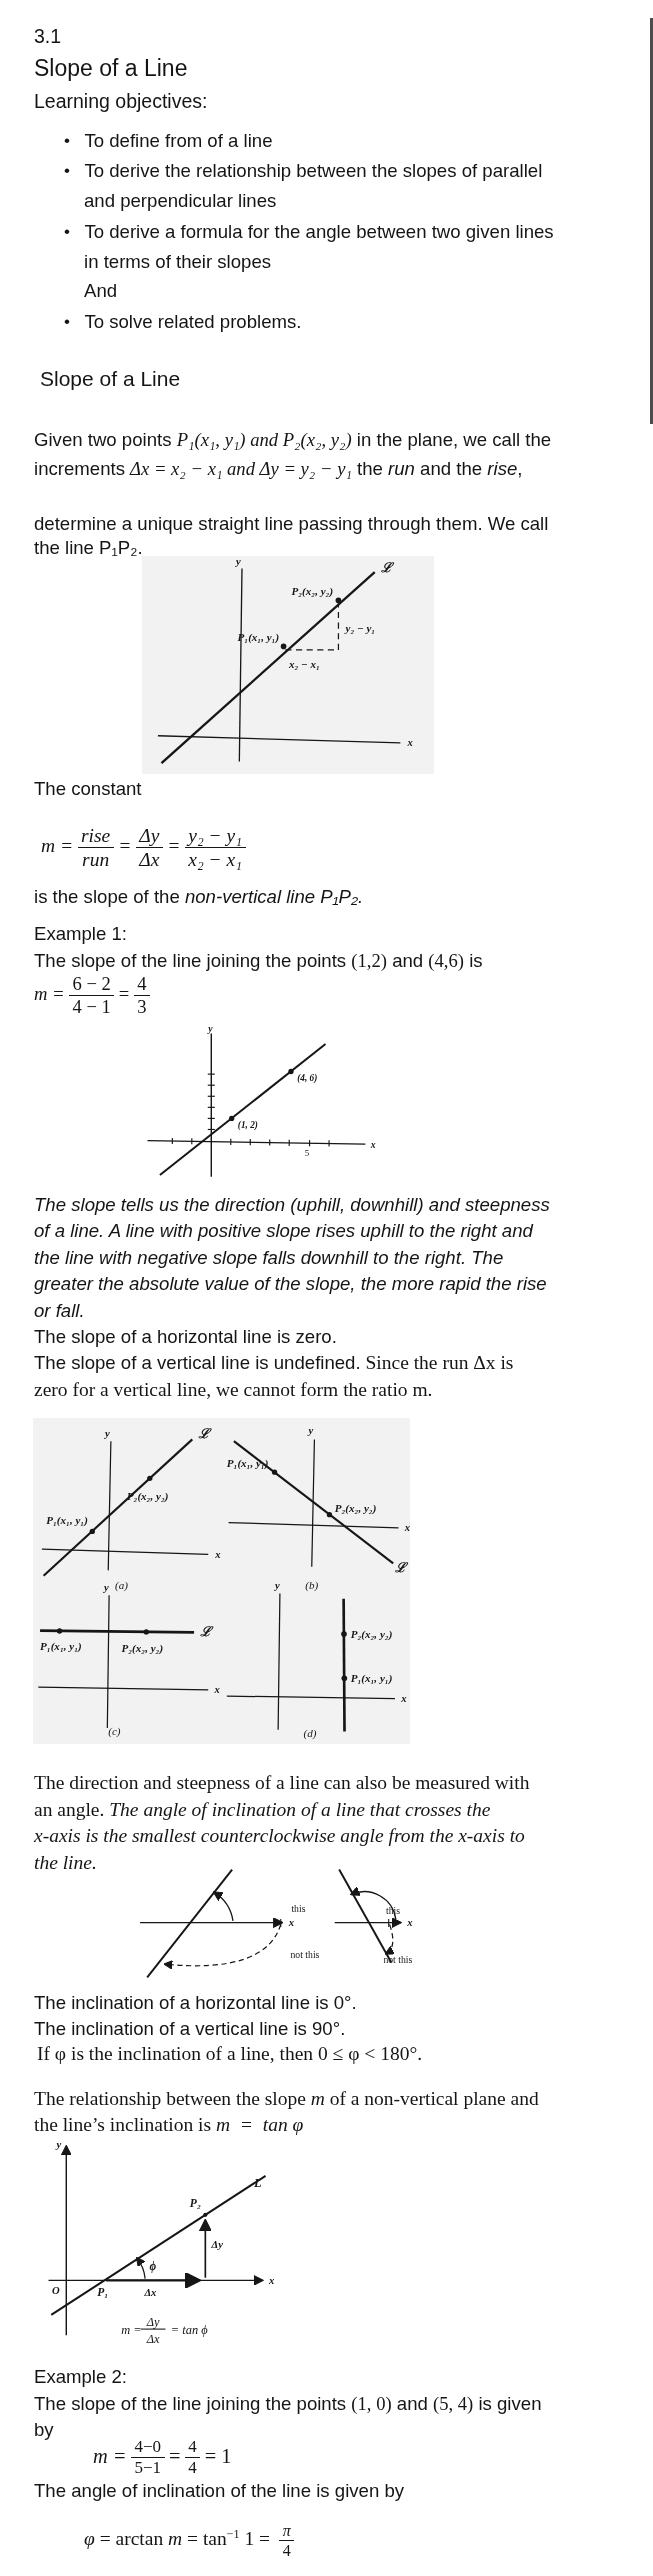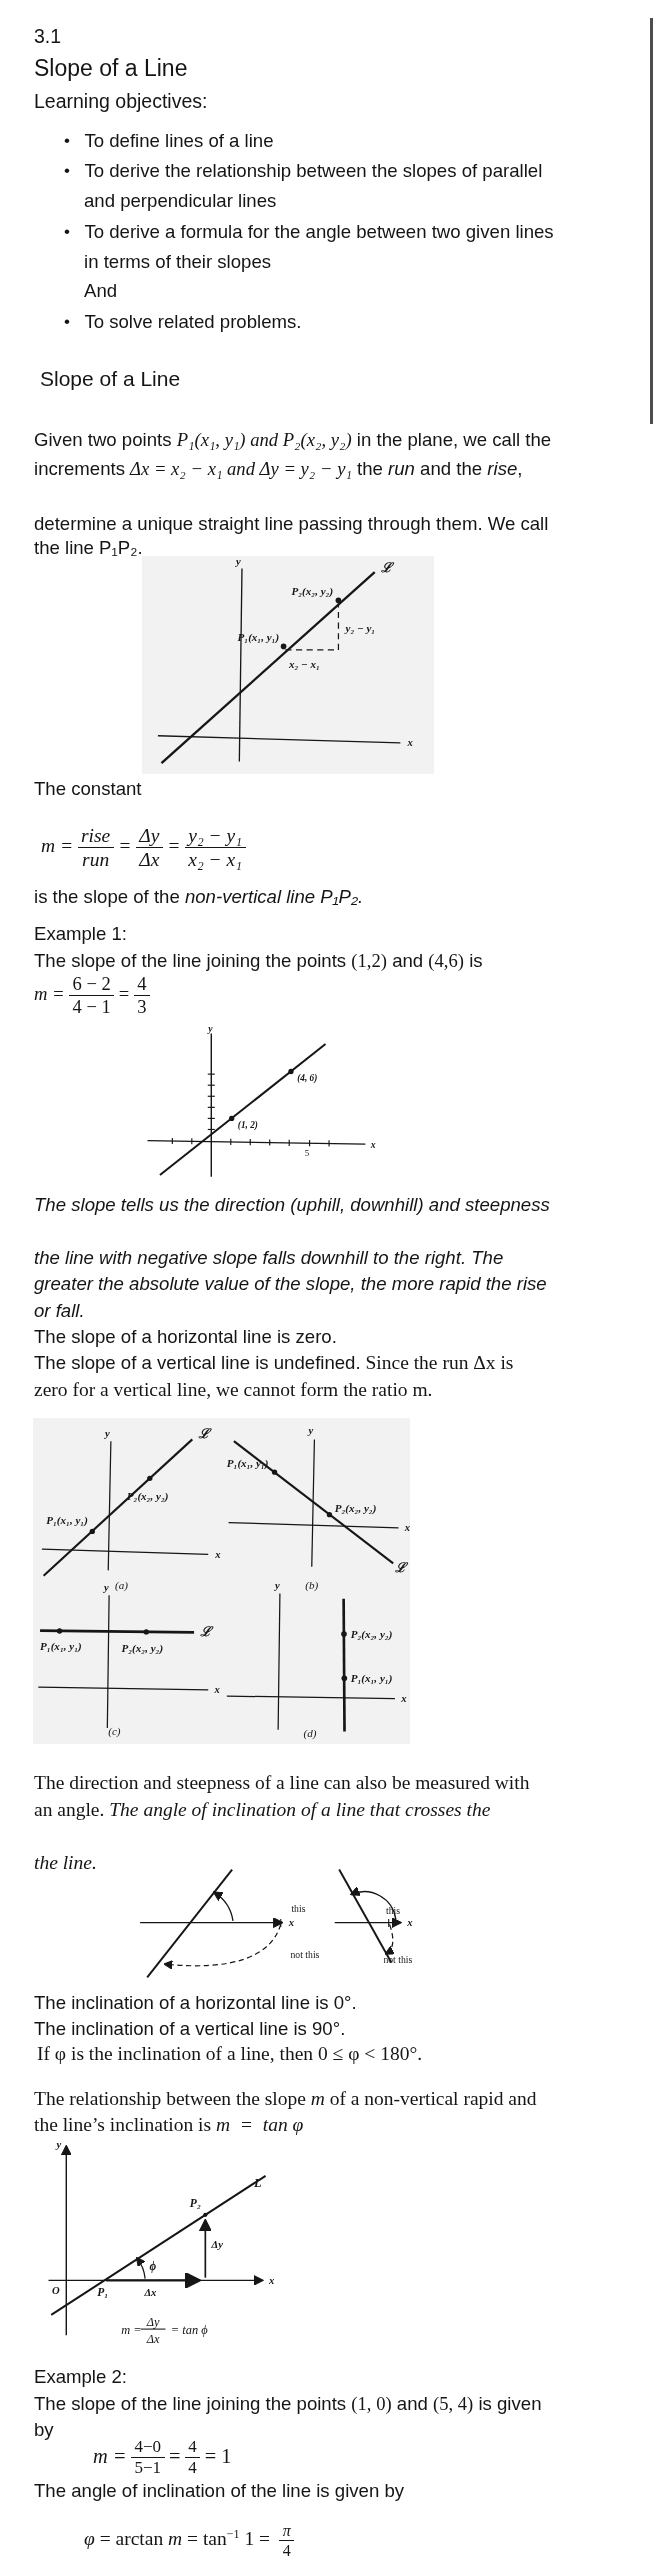--- a/index.html
+++ b/index.html
@@ -34,21 +34,21 @@
 </style>
 </head>
 <body>
 
 <div class="page">
 
   <div class="abs b f22" style="left:34px;top:25px">3.1</div>
   <div class="abs b f26" style="left:34px;top:55px">Slope of a Line</div>
   <div class="abs b f22" style="left:34px;top:90px">Learning objectives:</div>
 
-  <div class="abs f21" style="left:64px;top:130px"><span class="bullet">•</span><span>To define lines of a line</span></div>
+  <div class="abs f21" style="left:64px;top:130px"><span class="bullet">•</span><span>To define from of a line</span></div>
   <div class="abs f21" style="left:64px;top:160px"><span class="bullet">•</span><span>To derive the relationship between the slopes of parallel</span></div>
   <div class="abs f21" style="left:84px;top:190px">and perpendicular lines</div>
   <div class="abs f21" style="left:64px;top:221px"><span class="bullet">•</span><span>To derive a formula for the angle between two given lines</span></div>
   <div class="abs f21" style="left:84px;top:251px">in terms of their slopes</div>
   <div class="abs f21" style="left:84px;top:280px">And</div>
   <div class="abs f21" style="left:64px;top:311px"><span class="bullet">•</span><span>To solve related problems.</span></div>
 
   <div class="abs b f24" style="left:40px;top:367px">Slope of a Line</div>
 
   <div class="abs f21" style="left:34px;top:429px"><span>Given two points </span><span class="math">P₁(x₁, y₁) and P₂(x₂, y₂)</span><span> in the plane, we call the</span></div>
@@ -119,20 +119,21 @@
       <text x="184" y="147" text-anchor="middle" class="sv-n">5</text>
       <line x1="18" y1="168" x2="205" y2="20" stroke-width="2.3"></line>
       <circle cx="99" cy="104" r="3" fill="#161616"></circle>
       <text x="106" y="115" class="sv-ps">(1, 2)</text>
       <circle cx="166" cy="51" r="3" fill="#161616"></circle>
       <text x="173" y="62" class="sv-ps">(4, 6)</text>
     </svg>
   </div>
 
   <div class="abs i f21" style="left:34px;top:1194px">The slope tells us the direction (uphill, downhill) and steepness</div>
+  <div class="abs i f21" style="left:34px;top:1220px">of a line. A line with positive slope rises uphill to the right and</div>
   <div class="abs i f21" style="left:34px;top:1247px">the line with negative slope falls downhill to the right. The</div>
   <div class="abs i f21" style="left:34px;top:1273px">greater the absolute value of the slope, the more rapid the rise</div>
   <div class="abs i f21" style="left:34px;top:1300px">or fall.</div>
 
   <div class="abs b f21" style="left:34px;top:1326px">The slope of a horizontal line is zero.</div>
   <div class="abs f21" style="left:34px;top:1352px"><span class="b">The slope of a vertical line is undefined.</span><span class="serif f22"> Since the run Δx is</span></div>
   <div class="abs serif f22" style="left:34px;top:1379px">zero for a vertical line, we cannot form the ratio m.</div>
 
   <div class="fig figbg" style="left:33px;top:1418px;width:377px;height:326px">
     <svg width="377" height="326" viewBox="0 0 426 368">
@@ -189,20 +190,21 @@
         <text x="146" y="114" class="sv-p">P₁(x₁, y₁)</text>
         <line x1="6" y1="130" x2="196" y2="133" stroke-width="1.4"></line>
         <text x="203" y="137" class="sv-i">x</text>
         <text x="100" y="176" text-anchor="middle" class="sv-tag">(d)</text>
       </g>
     </svg>
   </div>
 
   <div class="abs serif f22" style="left:34px;top:1772px">The direction and steepness of a line can also be measured with</div>
   <div class="abs serif f22" style="left:34px;top:1799px"><span>an angle. </span><span class="i">The angle of inclination of a line that crosses the</span></div>
+  <div class="abs serif f22 i" style="left:34px;top:1825px">x-axis is the smallest counterclockwise angle from the x-axis to</div>
   <div class="abs serif f22 i" style="left:34px;top:1852px">the line.</div>
 
   <div class="fig" style="left:133px;top:1866px;width:292px;height:115px">
     <svg width="292" height="115" viewBox="0 0 330 130">
 
       <g>
         <line x1="8" y1="64" x2="168" y2="64" stroke-width="1.6" marker-end="url(#arr)"></line>
         <text x="176" y="68" class="sv-i">x</text>
         <line x1="16" y1="126" x2="112" y2="4" stroke-width="2.2"></line>
         <path d="M113,62 A46,46 0 0 0 92,30" fill="none" stroke-width="1.5" marker-end="url(#arr)"></path>
@@ -221,21 +223,21 @@
         <line x1="289" y1="60" x2="289" y2="69" stroke-width="1.2"></line>
         <path d="M290,66 Q299,92 286,99" fill="none" stroke-width="1.4" stroke-dasharray="6 4" marker-end="url(#arr)"></path>
         <text x="283" y="110" class="sv-t">not this</text>
       </g>
     </svg>
   </div>
 
   <div class="abs b f21" style="left:34px;top:1992px">The inclination of a horizontal line is 0°.</div>
   <div class="abs b f21" style="left:34px;top:2018px">The inclination of a vertical line is 90°.</div>
   <div class="abs serif f22" style="left:37px;top:2043px">If φ is the inclination of a line, then 0 ≤ φ &lt; 180°.</div>
-  <div class="abs serif f22" style="left:34px;top:2088px"><span>The relationship between the slope </span><span class="i">m</span><span> of a non-vertical rapid and</span></div>
+  <div class="abs serif f22" style="left:34px;top:2088px"><span>The relationship between the slope </span><span class="i">m</span><span> of a non-vertical plane and</span></div>
   <div class="abs serif f22" style="left:34px;top:2114px"><span>the line’s inclination is </span><span class="i">m  =  tan φ</span></div>
 
   <div class="fig" style="left:35px;top:2136px;width:284px;height:217px">
     <svg width="284" height="217" viewBox="0 0 320 245">
       <line x1="35" y1="225" x2="35" y2="12" stroke-width="1.6" marker-end="url(#arr)"></line>
       <text x="24" y="14" class="sv-i">y</text>
       <line x1="15" y1="163" x2="256" y2="163" stroke-width="1.6" marker-end="url(#arr)"></line>
       <text x="264" y="167" class="sv-i">x</text>
       <line x1="18" y1="202" x2="260" y2="45" stroke-width="2.3"></line>
       <text x="247" y="58" class="sv-p" style="font-size:14px">L</text>

